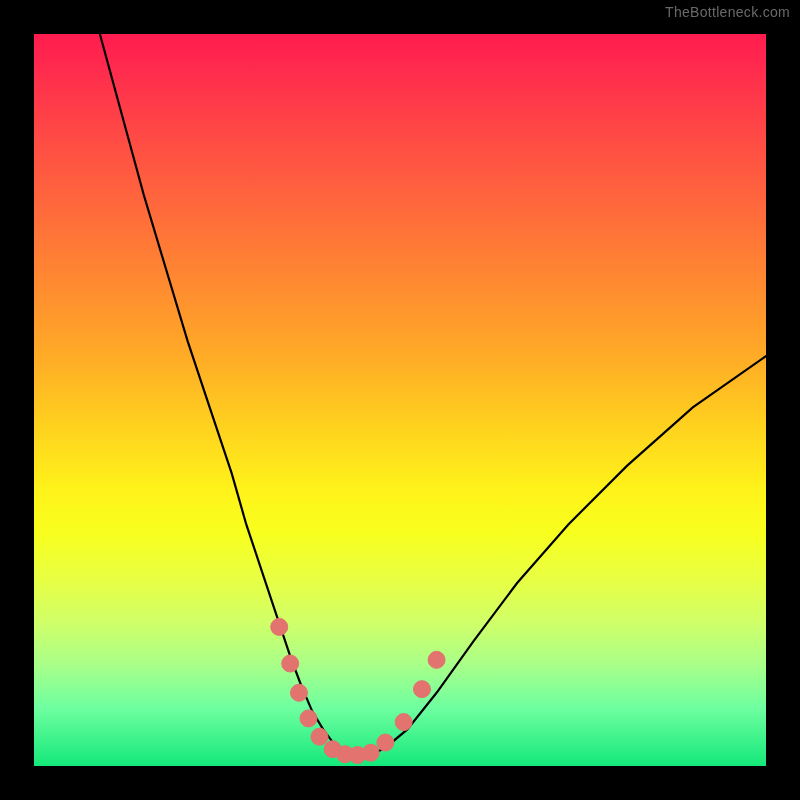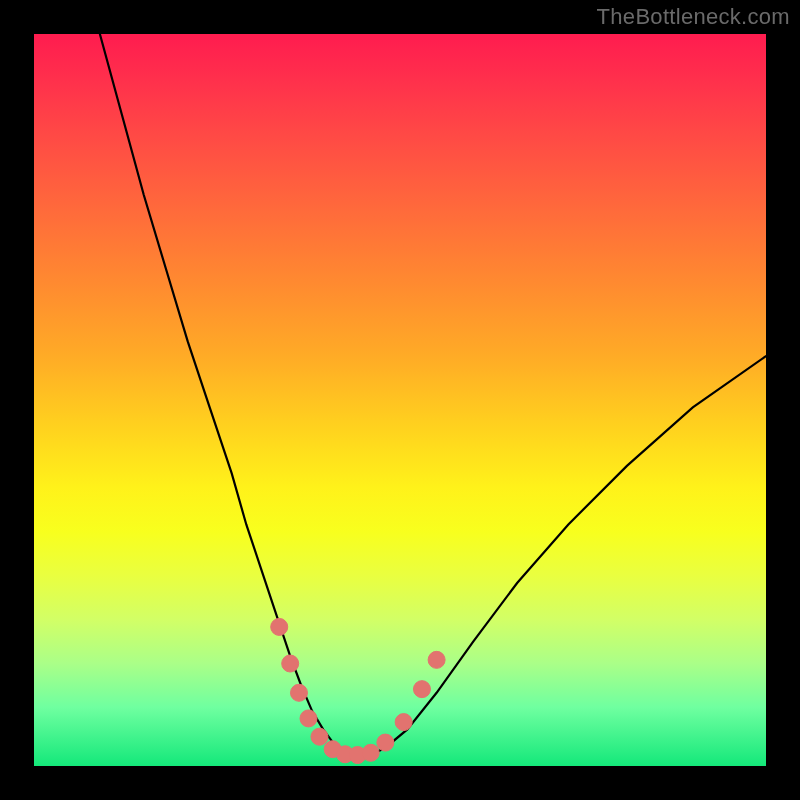--- a/index.html
+++ b/index.html
@@ -41,21 +41,21 @@
       #aaff88 86%,
       #6fffa0 92%,
       #14e87a 100%
     );
   }
   .watermark {
     position: absolute;
     top: 4px;
     right: 10px;
     color: #6a6a6a;
-    font-size: 22px;
+    font-size: 14px;
     font-weight: 500;
     letter-spacing: 0.3px;
     user-select: none;
   }
   svg.curve {
     position: absolute;
     left: 0;
     top: 0;
     width: 732px;
     height: 732px;

